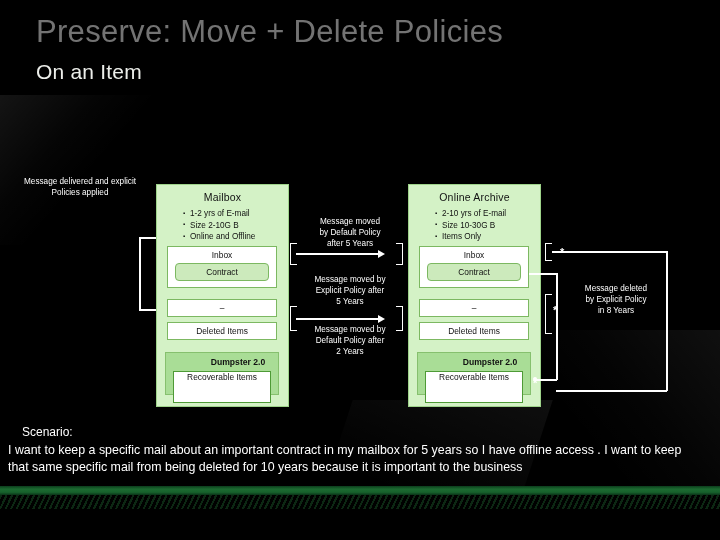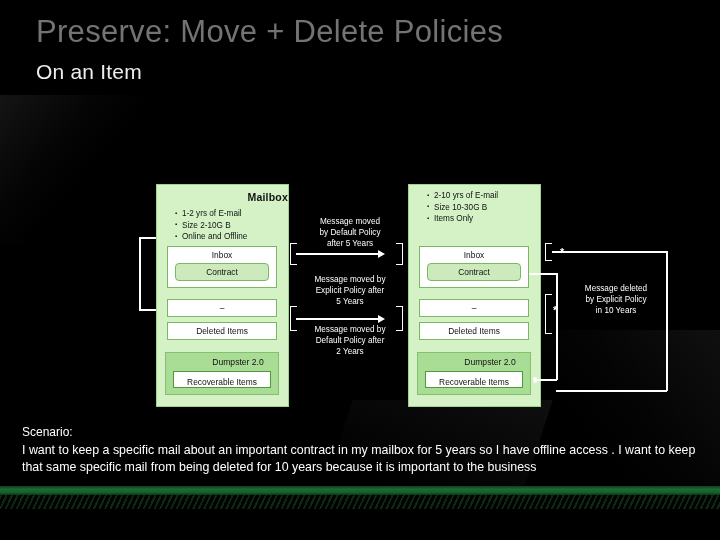--- a/index.html
+++ b/index.html
@@ -47,24 +47,24 @@
   }
 
   
   .diagram{position:absolute;left:0;top:0;width:720px;height:540px;}
 
   .panel{
     position:absolute;background:#d4f2c6;border:1px solid #9ed38a;
     box-sizing:border-box;
   }
   .panel-title{
-    text-align:right;color:#111;font-size:10.5px;font-weight:bold;
+    text-align:center;color:#111;font-size:10.5px;font-weight:normal;
     margin-top:6px;letter-spacing:.2px;
   }
-  .bullets{margin:5px 0 0 0;padding:0 0 0 18px;list-style:none;}
+  .bullets{margin:5px 0 0 8px;padding:0 0 0 18px;list-style:none;}
   .bullets li{
     color:#111;font-size:8.2px;line-height:11.5px;position:relative;padding-left:7px;
   }
   .bullets li:before{content:"\25AA";position:absolute;left:0;top:-0.5px;font-size:6px;}
 
   .folder{
     position:absolute;background:#fff;border:1px solid #7cb861;box-sizing:border-box;
     color:#111;font-size:8.4px;text-align:center;
   }
   .folder .fname{display:block;margin-top:3px;text-align:center;}
@@ -73,26 +73,26 @@
   .item-chip{
     position:absolute;background:#cceabc;border:1px solid #7cb861;border-radius:4px;
     box-sizing:border-box;color:#111;font-size:8.4px;
     display:flex;align-items:center;justify-content:center;
   }
 
   .dumpster{
     position:absolute;background:#a9dd96;border:1px solid #86c06e;box-sizing:border-box;
   }
   .dumpster .dtitle{
-    text-align:center;color:#111;font-size:8.6px;font-weight:normal;margin-top:4px;padding-left:32px;
+    text-align:center;color:#111;font-size:8.6px;font-weight:bold;margin-top:4px;padding-left:32px;
   }
   .dumpster .dbox{
-    position:absolute;left:7px;right:7px;top:18px;height:17px;
+    position:absolute;left:7px;right:7px;top:18px;height:32px;
     background:#fff;border:1px solid #4e9a36;box-sizing:border-box;
-    display:flex;align-items:flex-end;justify-content:center;
+    display:flex;align-items:flex-start;justify-content:center;
     color:#111;font-size:8.4px;
   }
 
   
   .note{
     position:absolute;color:#fff;font-size:8.2px;line-height:11px;text-align:center;
   }
   .note.left-note{text-align:center;}
 
   
@@ -110,36 +110,37 @@
   .star{
     position:absolute;color:#fff;font-size:11px;line-height:8px;font-weight:bold;
   }
   .dot{position:absolute;width:4px;height:4px;border-radius:50%;background:#fff;}
 
   
   .scenario-label{
     position:absolute;left:22px;top:425px;color:#fff;font-size:12px;
   }
   .scenario-body{
-    position:absolute;left:22px;top:442px;width:678px;color:#fff;
+    position:absolute;left:8px;top:442px;width:678px;color:#fff;
     font-size:12.4px;line-height:17px;
   }
 </style>
 </head>
 <body>
 
 <div class="bg-streak-left"></div>
 <div class="bg-streak-right"></div>
 <div class="bg-streak-mid"></div>
 
 <div class="title">Preserve: Move + Delete Policies</div>
 <div class="subtitle">On an Item</div>
 
 <div class="diagram">
 
+  <div class="note left-note" style="left:20px;top:176px;width:120px;">Message delivered and explicit Policies applied</div>
 
   <div class="ln vl" style="left:139px;top:237px;height:73px;"></div>
   <div class="ln hl" style="left:139px;top:237px;width:25px;"></div>
   <div class="ln vl" style="left:163px;top:237px;height:37px;"></div>
   <div class="ln hl" style="left:139px;top:309px;width:30px;"></div>
   <div class="ln hl" style="left:163px;top:273px;width:12px;"></div>
 
   <div class="panel" style="left:156px;top:184px;width:133px;height:223px;">
     <div class="panel-title">Mailbox</div>
     <ul class="bullets">
@@ -165,20 +166,21 @@
   </div>
 
   <div class="dumpster" style="left:165px;top:352px;width:114px;height:43px;">
     <div class="dtitle">Dumpster 2.0</div>
     <div class="dbox">
       <span>Recoverable Items</span>
     </div>
   </div>
 
   <div class="panel" style="left:408px;top:184px;width:133px;height:223px;">
+    <div class="panel-title">Online Archive</div>
     <ul class="bullets">
       <li>2-10 yrs of E-mail</li>
       <li>Size 10-30G B</li>
       <li>Items Only</li>
     </ul>
   </div>
 
   <div class="folder" style="left:419px;top:246px;width:110px;height:42px;">
     <span class="fname">Inbox</span>
   </div>
@@ -216,21 +218,21 @@
   <div class="ln hl" style="left:296px;top:318px;width:84px;"></div>
   <div class="arrow-r" style="left:378px;top:315px;"></div>
   <div class="note" style="left:292px;top:324px;width:116px;white-space:pre-line;">Message moved by
 Default Policy after
 2 Years</div>
 
   <div class="brk left" style="left:545px;top:294px;height:40px;"></div>
   <div class="star" style="left:553px;top:306px;">*</div>
   <div class="note" style="left:575px;top:283px;width:82px;white-space:pre-line;">Message deleted
 by Explicit Policy
-in 10 Years</div>
+in 8 Years</div>
 
   <div class="ln hl" style="left:529px;top:273px;width:28px;"></div>
   <div class="ln vl" style="left:556px;top:273px;height:107px;"></div>
   <div class="ln hl" style="left:536px;top:379px;width:21px;"></div>
   <div class="dot" style="left:533px;top:377px;"></div>
   <div class="star" style="left:533px;top:379px;">*</div>
 
   <div class="brk left" style="left:545px;top:243px;height:18px;"></div>
   <div class="star" style="left:560px;top:248px;">*</div>
   <div class="ln hl" style="left:552px;top:251px;width:115px;"></div>

